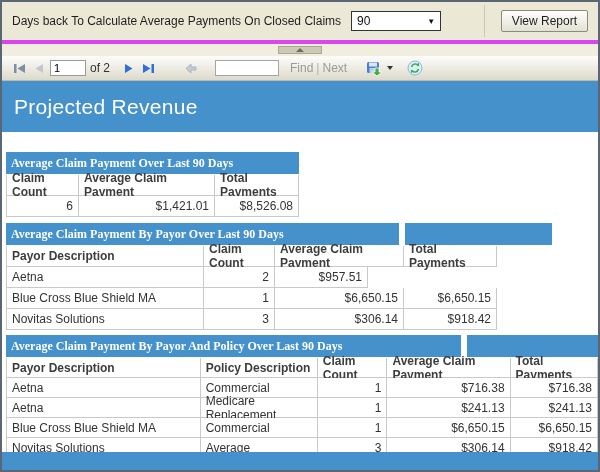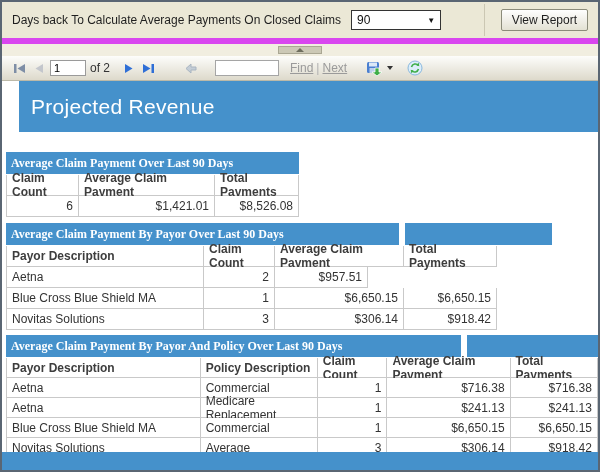--- a/index.html
+++ b/index.html
@@ -1,21 +1,21 @@
 <!DOCTYPE html>
 <html><head>
 <meta charset="utf-8">
 <style>
   * { margin:0; padding:0; box-sizing:border-box; }
   body { background:#fff; font-family:"Liberation Sans", sans-serif; }
   .frame{ width:600px; height:472px; border:2px solid #5a6673; background:#fff;
           position:relative; overflow:hidden; }
 
   
-  .param-bar{ height:42px; background:#ebe8d6; border-bottom:6px solid #d946ef;
+  .param-bar{ height:42px; background:#ebe8d6; border-bottom:4px solid #d946ef;
               display:flex; align-items:center; padding:0 10px; }
   .param-label{ font-size:12px; color:#1f1f1f; }
   .param-dd{ width:90px; height:20px; background:#fff; border:1px solid #333;
              margin-left:10px; display:flex; align-items:center; justify-content:space-between;
              padding:0 5px; font-size:12px; color:#111; cursor:default; }
   .dd-caret{ font-size:8px; color:#111; }
   .param-spacer{ flex:1; }
   .param-divider{ width:1px; height:32px; background:#cbc7b3; margin-right:16px; }
   .view-report-btn{ font-size:12px; color:#1f1f1f; padding:3px 10px;
              background:linear-gradient(#fefefe,#e3e1d3); border:1px solid #8b8b7a;
@@ -33,30 +33,30 @@
   .toolbar{ height:25px; background:linear-gradient(#fdfdfb,#ddd9cb);
             border-bottom:1px solid #bcb9a8; display:flex; align-items:center;
             padding:0 7px; font-size:12px; color:#333; }
   .tb-btn{ display:flex; align-items:center; justify-content:center; padding:0 4px; height:100%; }
   .page-input{ width:36px; height:16px; border:1px solid #9a9a9a; font-size:11px;
             padding:0 3px; font-family:"Liberation Sans", sans-serif; margin:0 4px 0 2px;}
   .of-label{ margin-right:10px; color:#333; }
   .back-gap{ width:22px; }
   .find-input{ width:64px; height:16px; border:1px solid #a5a5a5; font-size:11px;
             padding:0 3px; margin:0 8px 0 14px; font-family:"Liberation Sans", sans-serif;}
-  .find-link,.next-link{ color:#9a9a9a; margin:0 3px;text-decoration:underline; }
+  .find-link,.next-link{ color:#9a9a9a; margin:0 3px; }
   .link-sep{ color:#b0b0b0; }
   .export-wrap{ display:flex; align-items:center; margin-left:16px; }
   .export-caret{ width:0; height:0; border-left:3px solid transparent; margin-left:4px;
             border-right:3px solid transparent; border-top:4px solid #333; }
   .refresh-wrap{ margin-left:14px; display:flex; align-items:center; }
 
   
   .report-banner{ height:51px; background:#4591cb; display:flex; align-items:center;
-            padding-left:12px;margin-left:17px; }
+            padding-left:12px; }
   .report-title{ color:#fff; font-size:21px; font-weight:300; letter-spacing:0.3px; }
   .content{ padding:20px 0 0 4px; background:#fff; }
 
   .tbl{ font-size:12px; }
   .tbl-title-row{ display:flex; height:22px; margin-bottom:1px; }
   .tbl-title{ background:#4591cb; color:#fff; font-weight:bold; display:flex;
             align-items:center; padding-left:5px;font-family:Liberation Serif, serif; }
   .tbl-title-extra{ background:#4591cb; margin-left:6px; }
   .row{ display:flex; }
   .cell{ border-right:1px solid #c9c9c9; border-bottom:1px solid #c9c9c9;

